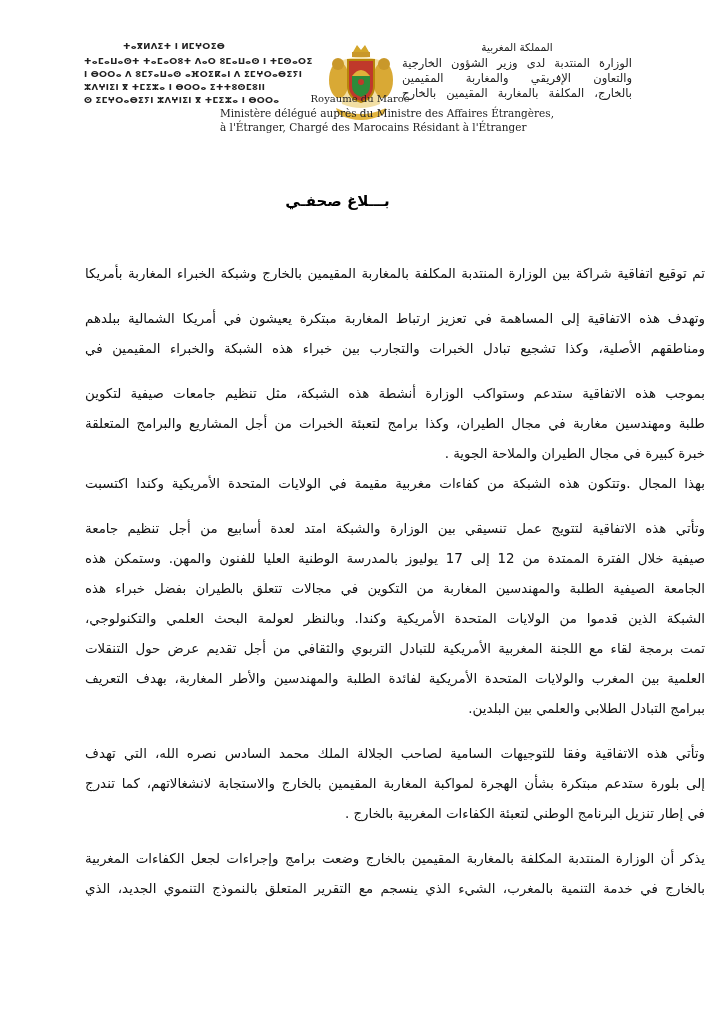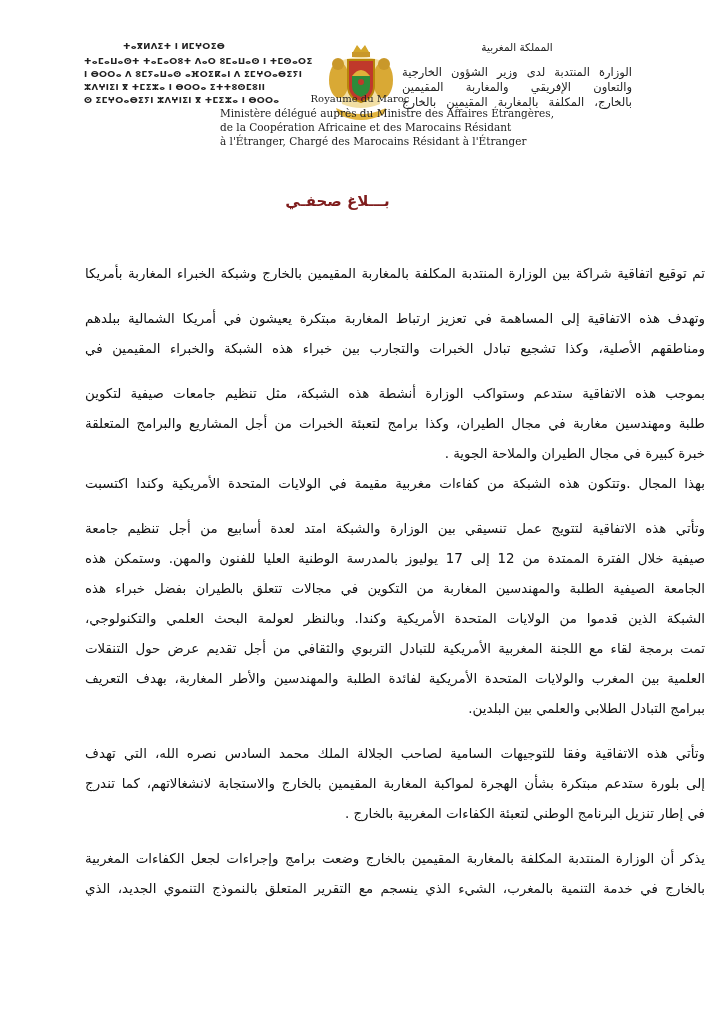--- a/index.html
+++ b/index.html
@@ -4,29 +4,29 @@
   <style>
     html, body { margin: 0; padding: 0; background: #ffffff; }
     body { width: 723px; height: 1024px; position: relative; overflow: hidden; color: #111; }
     .letterhead { position: absolute; left: 0; top: 0; width: 660px; height: 160px; }
     .tifinagh { position: absolute; left: 84px; top: 40px; width: 180px; text-align: center;
       font-family: "DejaVu Sans", sans-serif; font-size: 8.5px; line-height: 13px; font-weight: bold; color: #222; letter-spacing: 0.3px; }
     .tifinagh .t-title { font-size: 8.5px; margin-bottom: 2px; }
     .tifinagh .t-line { text-align: justify; text-align-last: justify; white-space: nowrap; }
     .arabic-head { position: absolute; left: 402px; top: 40px; width: 230px; direction: rtl;
       font-family: "DejaVu Sans", sans-serif; font-size: 11.5px; line-height: 15px; color: #222; }
-    .arabic-head .a-title { text-align: center; font-size: 10.5px; margin-bottom: 10px; }
+    .arabic-head .a-title { text-align: center; font-size: 10.5px; margin-bottom: 1px; }
     .arabic-head .a-line { text-align: justify; text-align-last: justify; white-space: nowrap; }
     .emblem { position: absolute; left: 326px; top: 42px; width: 70px; height: 90px; }
     .french-head { position: absolute; left: 220px; top: 92px; width: 280px; text-align: center;
       font-family: "DejaVu Serif", serif; font-size: 10.5px; line-height: 14px; color: #222; }
     .french-head .f-line { white-space: nowrap; }
     .french-head .f-kingdom { font-size: 10px; }
     .doc-title { position: absolute; left: 0; top: 192px; width: 675px; text-align: center; direction: rtl;
-      font-family: "DejaVu Sans", sans-serif; font-weight: bold; font-size: 15px; color: #7f1d1d; }
+      font-family: "DejaVu Sans", sans-serif; font-weight: bold; font-size: 15px; color: #000000; }
     .body { position: absolute; left: 85px; top: 259px; width: 620px; direction: rtl;
       font-family: "DejaVu Sans", sans-serif; font-size: 13.4px; line-height: 30px; color: #111; }
     .para { margin: 0 0 15px 0; text-align: justify; }
     .para .ln { display: block; text-align: justify; text-align-last: justify; white-space: nowrap; }
     .para .ln.last { text-align-last: right; }
   </style>
 </head>
 <body>
 
 <div class="letterhead">
@@ -63,21 +63,20 @@
   <div class="arabic-head">
     <div class="a-title">المملكة المغربية</div>
     <div class="a-line">الوزارة المنتدبة لدى وزير الشؤون الخارجية</div>
     <div class="a-line">والتعاون الإفريقي والمغاربة المقيمين</div>
     <div class="a-line">بالخارج، المكلفة بالمغاربة المقيمين بالخارج</div>
   </div>
 
   <div class="french-head">
     <div class="f-line f-kingdom">Royaume du Maroc</div>
     <div class="f-line">Ministère délégué auprès du Ministre des Affaires Étrangères,</div>
-    <div class="f-line">de la Coopération Africaine et des Marocains Résidant</div>
     <div class="f-line">à l'Étranger, Chargé des Marocains Résidant à l'Étranger</div>
   </div>
 </div>
 
 <h1 class="doc-title" style="margin:0;">بـــلاغ صحفـي</h1>
 
 <div class="body">
   <p class="para">
     <span class="ln">تم توقيع اتفاقية شراكة بين الوزارة المنتدبة المكلفة بالمغاربة المقيمين بالخارج وشبكة الخبراء المغاربة بأمريكا</span>
   </p>

